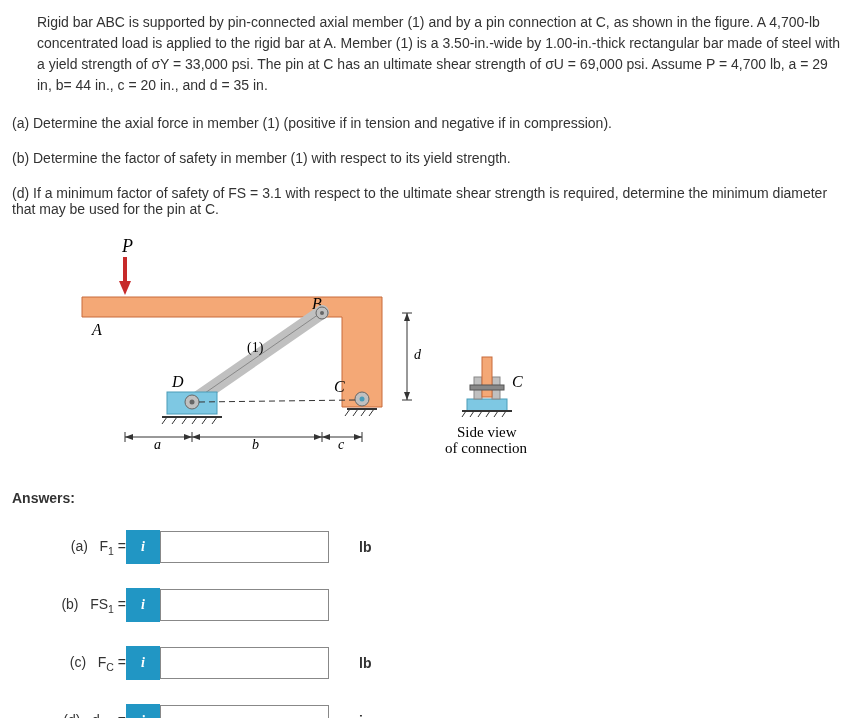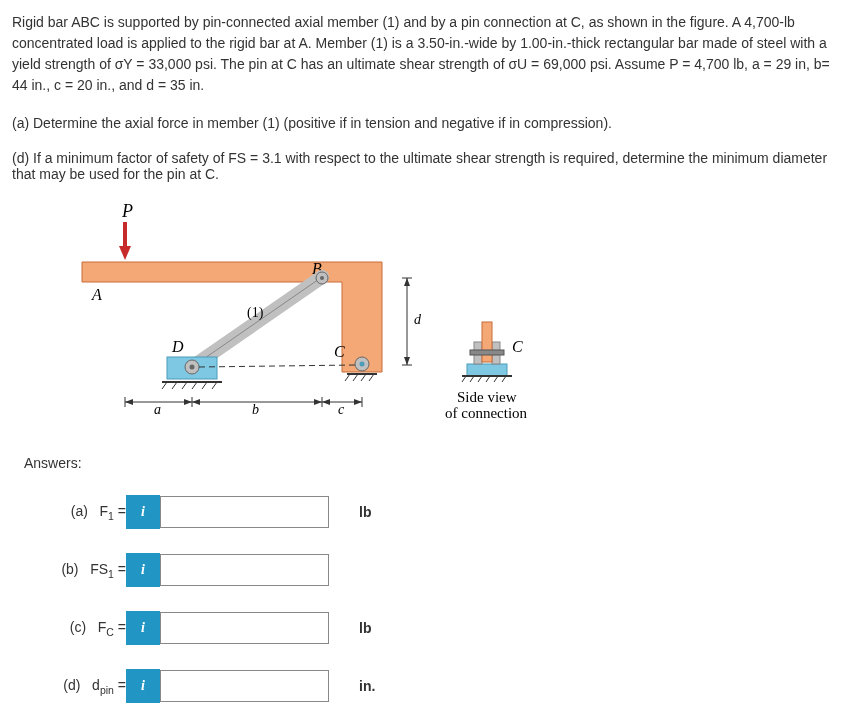--- a/index.html
+++ b/index.html
@@ -7,39 +7,41 @@
       font-size: 14px;
       color: #333;
       margin: 0;
       padding: 12px;
       width: 833px;
       background: #fff;
     }
     .problem-text {
       line-height: 1.5;
       margin-bottom: 16px;
+      margin-left: 25px;
     }
     .problem-text p {
       margin: 0 0 12px 0;
     }
     .sub {
       vertical-align: sub;
       font-size: 0.75em;
     }
     .problem-parts {
       margin-bottom: 20px;
     }
     .problem-parts p {
       margin: 19px 0;
     }
     .figure {
       margin: 20px 0 20px 50px;
     }
     .answers-header {
-      margin: 20px 12px;
+      margin: 20px 0;
+      font-weight: bold;
     }
     .answer-row {
       display: flex;
       align-items: center;
       margin: 24px 0;
       height: 34px;
     }
     .answer-label {
       width: 100px;
       text-align: right;
@@ -75,20 +77,21 @@
   </style>
 </head>
 <body>
 
 <div class="problem-text">
   <p>Rigid bar ABC is supported by pin-connected axial member (1) and by a pin connection at C, as shown in the figure. A 4,700-lb concentrated load is applied to the rigid bar at A. Member (1) is a 3.50-in.-wide by 1.00-in.-thick rectangular bar made of steel with a yield strength of σY  =  33,000 psi. The pin at C has an ultimate shear strength of σU  =   69,000 psi. Assume P = 4,700 lb, a = 29 in, b= 44 in., c = 20 in., and d = 35 in.</p>
 </div>
 
 <div class="problem-parts">
   <p>(a) Determine the axial force in member (1) (positive if in tension and negative if in compression).</p>
+  <p>(b) Determine the factor of safety in member (1) with respect to its yield strength.</p>
   <p>(d) If a minimum factor of safety of FS = 3.1 with respect to the ultimate shear strength is required, determine the minimum diameter that may be used for the pin at C.</p>
 </div>
 
 <div class="figure">
   <svg width="480" height="230" viewBox="0 0 480 230">
 
     <text x="60" y="15" font-style="italic" font-family="serif" font-size="18">P</text>
     <line x1="63" y1="20" x2="63" y2="50" stroke="#c72a2a" stroke-width="4"></line>
     <polygon points="63,58 57,44 69,44" fill="#c72a2a"></polygon>
 

